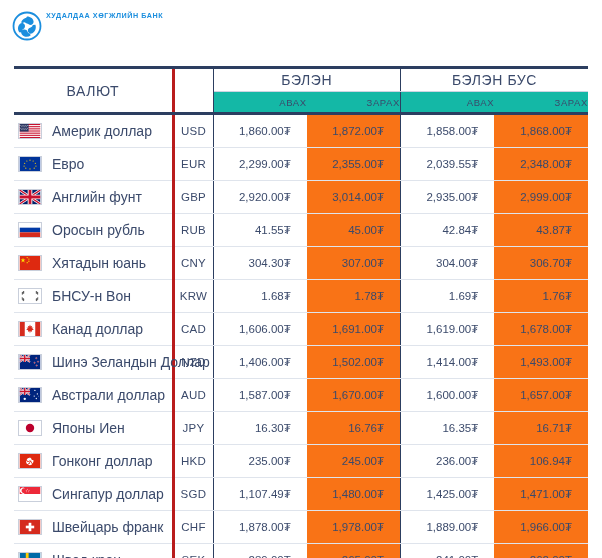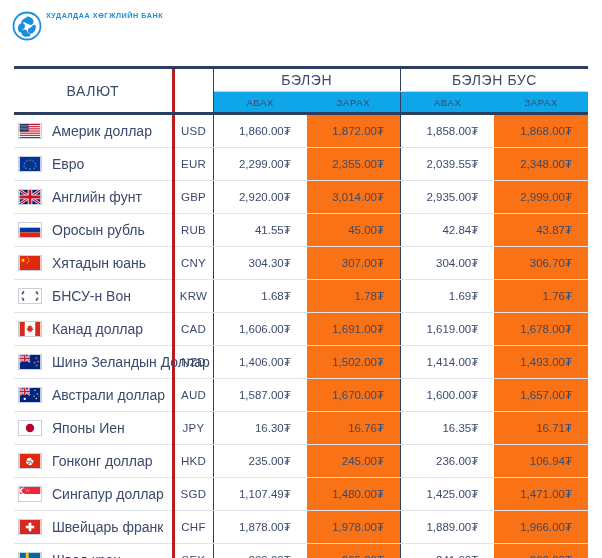--- a/index.html
+++ b/index.html
@@ -52,23 +52,23 @@
     font-size:14px;
     letter-spacing:0.6px;
     text-align:center;
     vertical-align:middle;
     background:#ffffff;
   }
   thead tr.sub th{
     height:20px;
     font-size:9.5px;
     letter-spacing:0.6px;
-    text-align:center;
+    text-align:right;
     vertical-align:middle;
-    background:#0ea5e9;
+    background:#14b8a6;
     margin-top:28px;
   }
   .hdr-top{border-top:3px solid #2c3e60;}
   .hdr-bot{border-bottom:3px solid #2c3e60;}
   .vline{border-left:3px solid #b91c1c;}
   .vline-r{border-right:1px solid #2c3e60;}
 
   th.grp{border-bottom:1px solid #ccd4e2;}
 
   tbody td{

